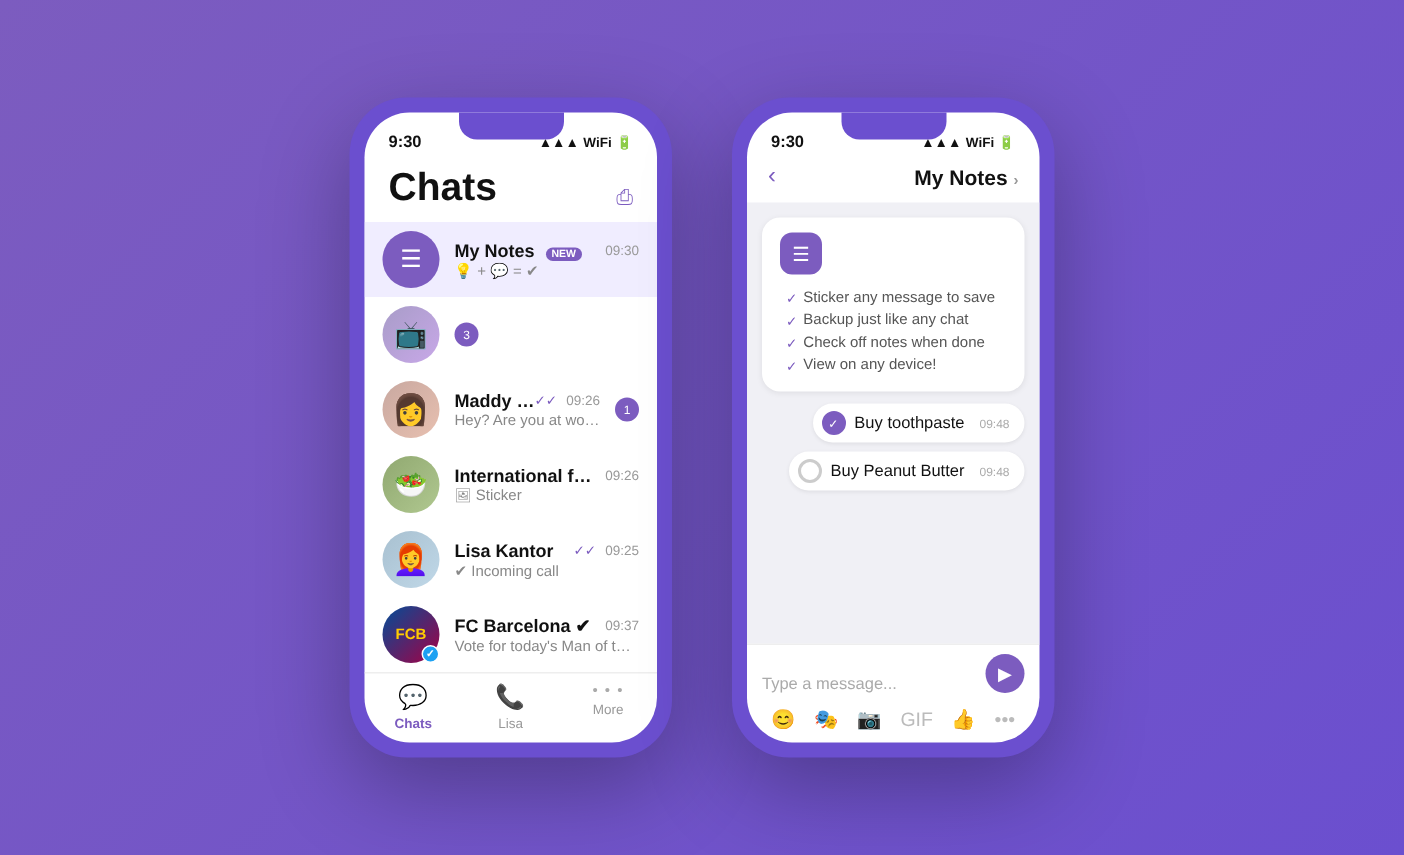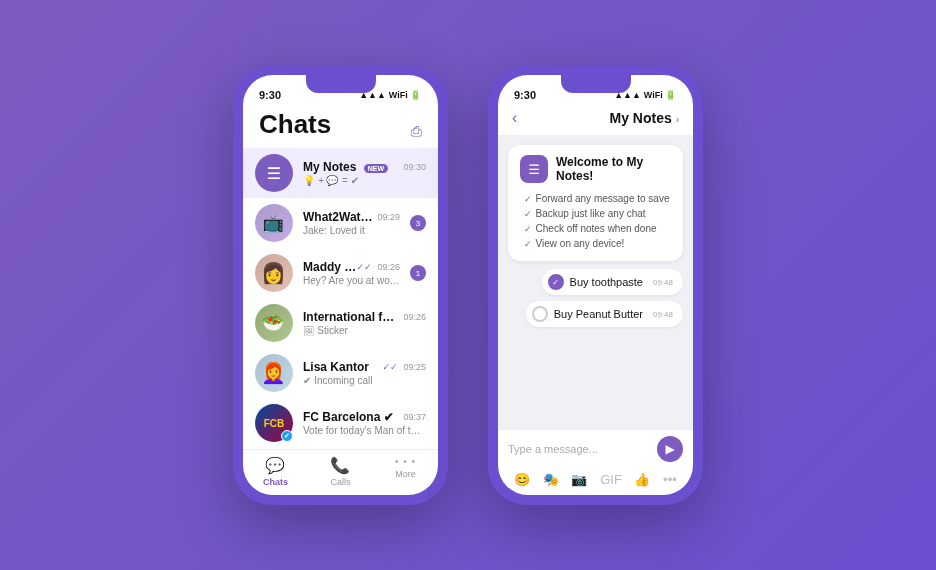--- a/index.html
+++ b/index.html
@@ -185,21 +185,21 @@
       width: 16px; height: 16px; border-radius: 50%;
       border: 2px solid #ccc;
       flex-shrink: 0;
       display: flex; align-items: center; justify-content: center;
     }
     .todo-circle.done { background: #7c5cbf; border-color: #7c5cbf; color: #fff; font-size: 8px; }
     .todo-time { font-size: 8px; color: #aaa; margin-left: 4px; }
 
     .message-input-bar {
       display: flex;
-      align-items: center;
+      align-items: flex-end;
       padding: 6px 10px;
       border-top: 1px solid #eee;
       gap: 6px;
       flex-shrink: 0;
     }
     .message-input {
       flex: 1;
       font-size: 11px;
       color: #aaa;
       background: transparent;
@@ -276,27 +276,20 @@
             <span class="chat-time">09:30</span>
           </div>
           <div class="chat-preview">💡 + 💬 = ✔</div>
         </div>
       </div>
 
       <div class="chat-item">
         <div class="avatar av-gradient-1">
           <span style="font-size:18px">📺</span>
         </div>
-        <div class="chat-content">
-          <div class="chat-top">
-            <span class="chat-name">What2Watch</span>
-            <span class="chat-time">09:29</span>
-          </div>
-          <div class="chat-preview">Jake: Loved it</div>
-        </div>
         <div class="unread-badge">3</div>
       </div>
 
       <div class="chat-item">
         <div class="avatar av-gradient-2">
           <span style="font-size:20px">👩</span>
         </div>
         <div class="chat-content">
           <div class="chat-top">
             <span class="chat-name">Maddy Johnson</span>
@@ -361,21 +354,21 @@
 
     </div>
 
     <div class="bottom-nav">
       <div class="nav-item active">
         <span class="nav-icon" style="color:#7c5cbf;">💬</span>
         <span class="nav-label">Chats</span>
       </div>
       <div class="nav-item">
         <span class="nav-icon">📞</span>
-        <span class="nav-label">Calls</span>
+        <span class="nav-label">Lisa</span>
       </div>
       <div class="nav-item">
         <span class="nav-icon" style="font-size:10px;letter-spacing:1px;color:#aaa;">• • •</span>
         <span class="nav-label">More</span>
       </div>
     </div>
   </div>
 </div>
 
 <div class="phone">
@@ -394,26 +387,25 @@
       <span class="notes-title">
         <span>My Notes</span> <span class="notes-chevron">›</span>
       </span>
     </div>
 
     <div class="notes-body">
 
       <div class="welcome-card">
         <div class="welcome-header">
           <div class="welcome-icon">☰</div>
-          <span class="welcome-title">Welcome to My Notes!</span>
         </div>
         <div class="welcome-items">
           <div class="welcome-item">
             <span class="check-mark">✓</span>
-            <span>Forward any message to save</span>
+            <span>Sticker any message to save</span>
           </div>
           <div class="welcome-item">
             <span class="check-mark">✓</span>
             <span>Backup just like any chat</span>
           </div>
           <div class="welcome-item">
             <span class="check-mark">✓</span>
             <span>Check off notes when done</span>
           </div>
           <div class="welcome-item">

